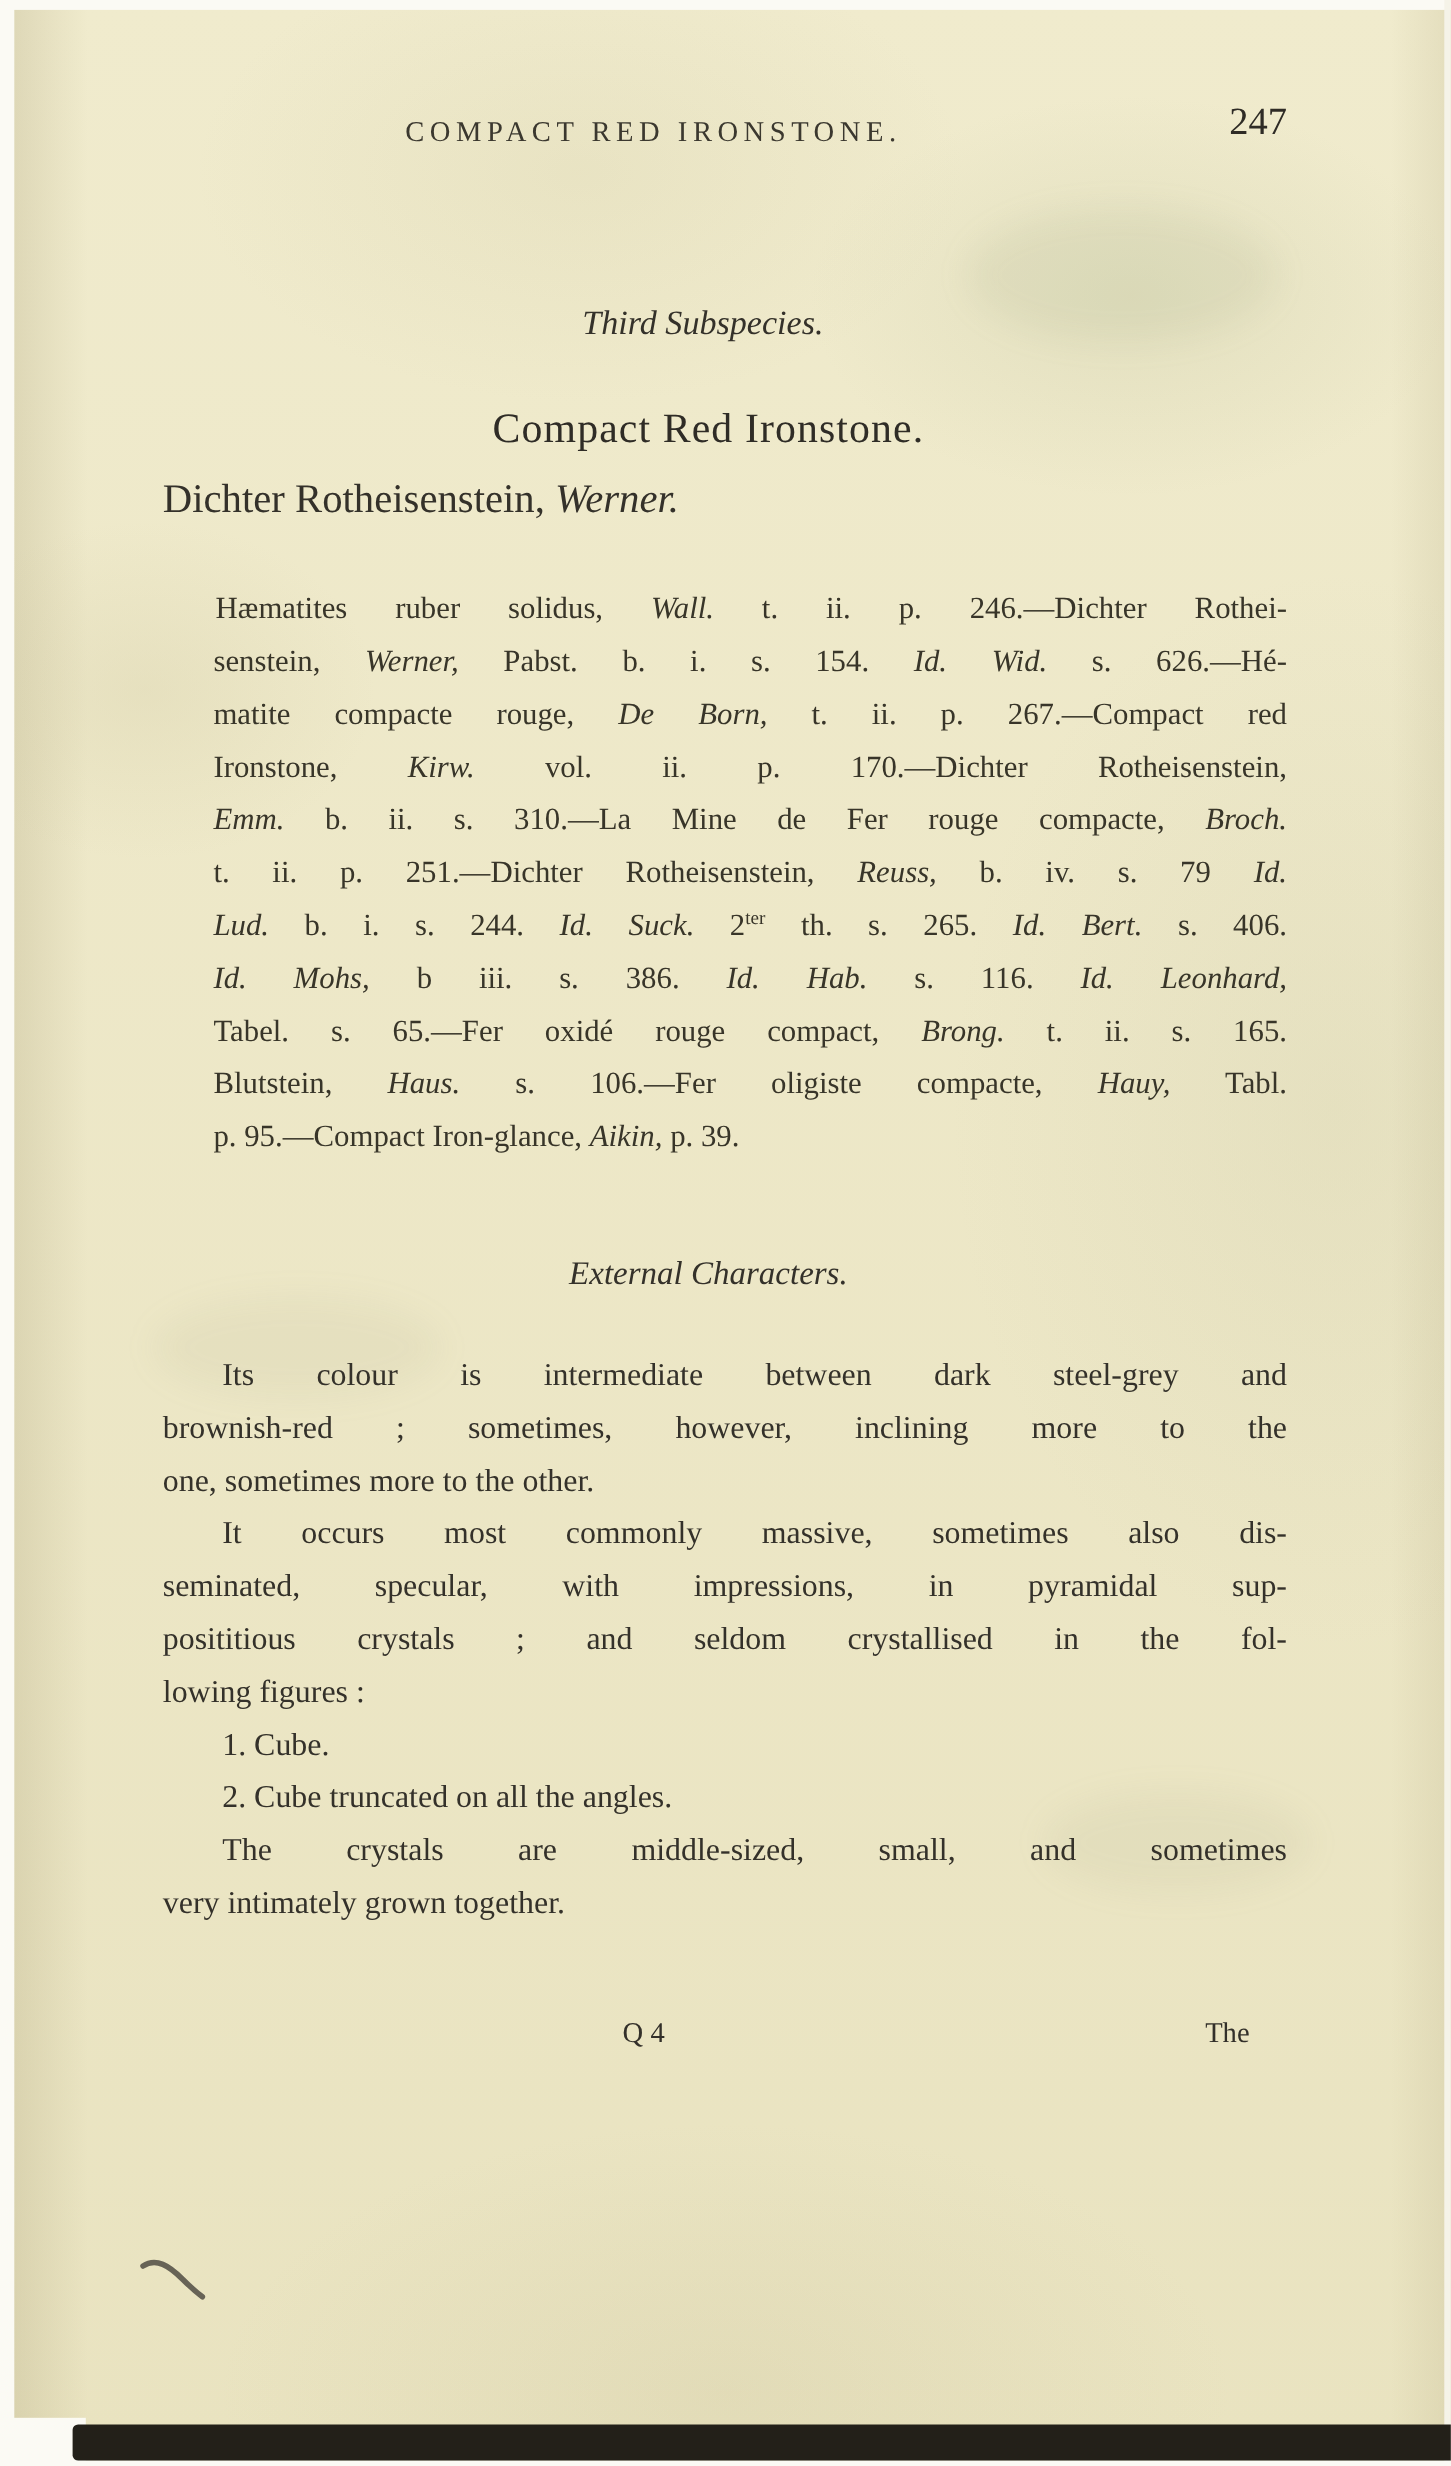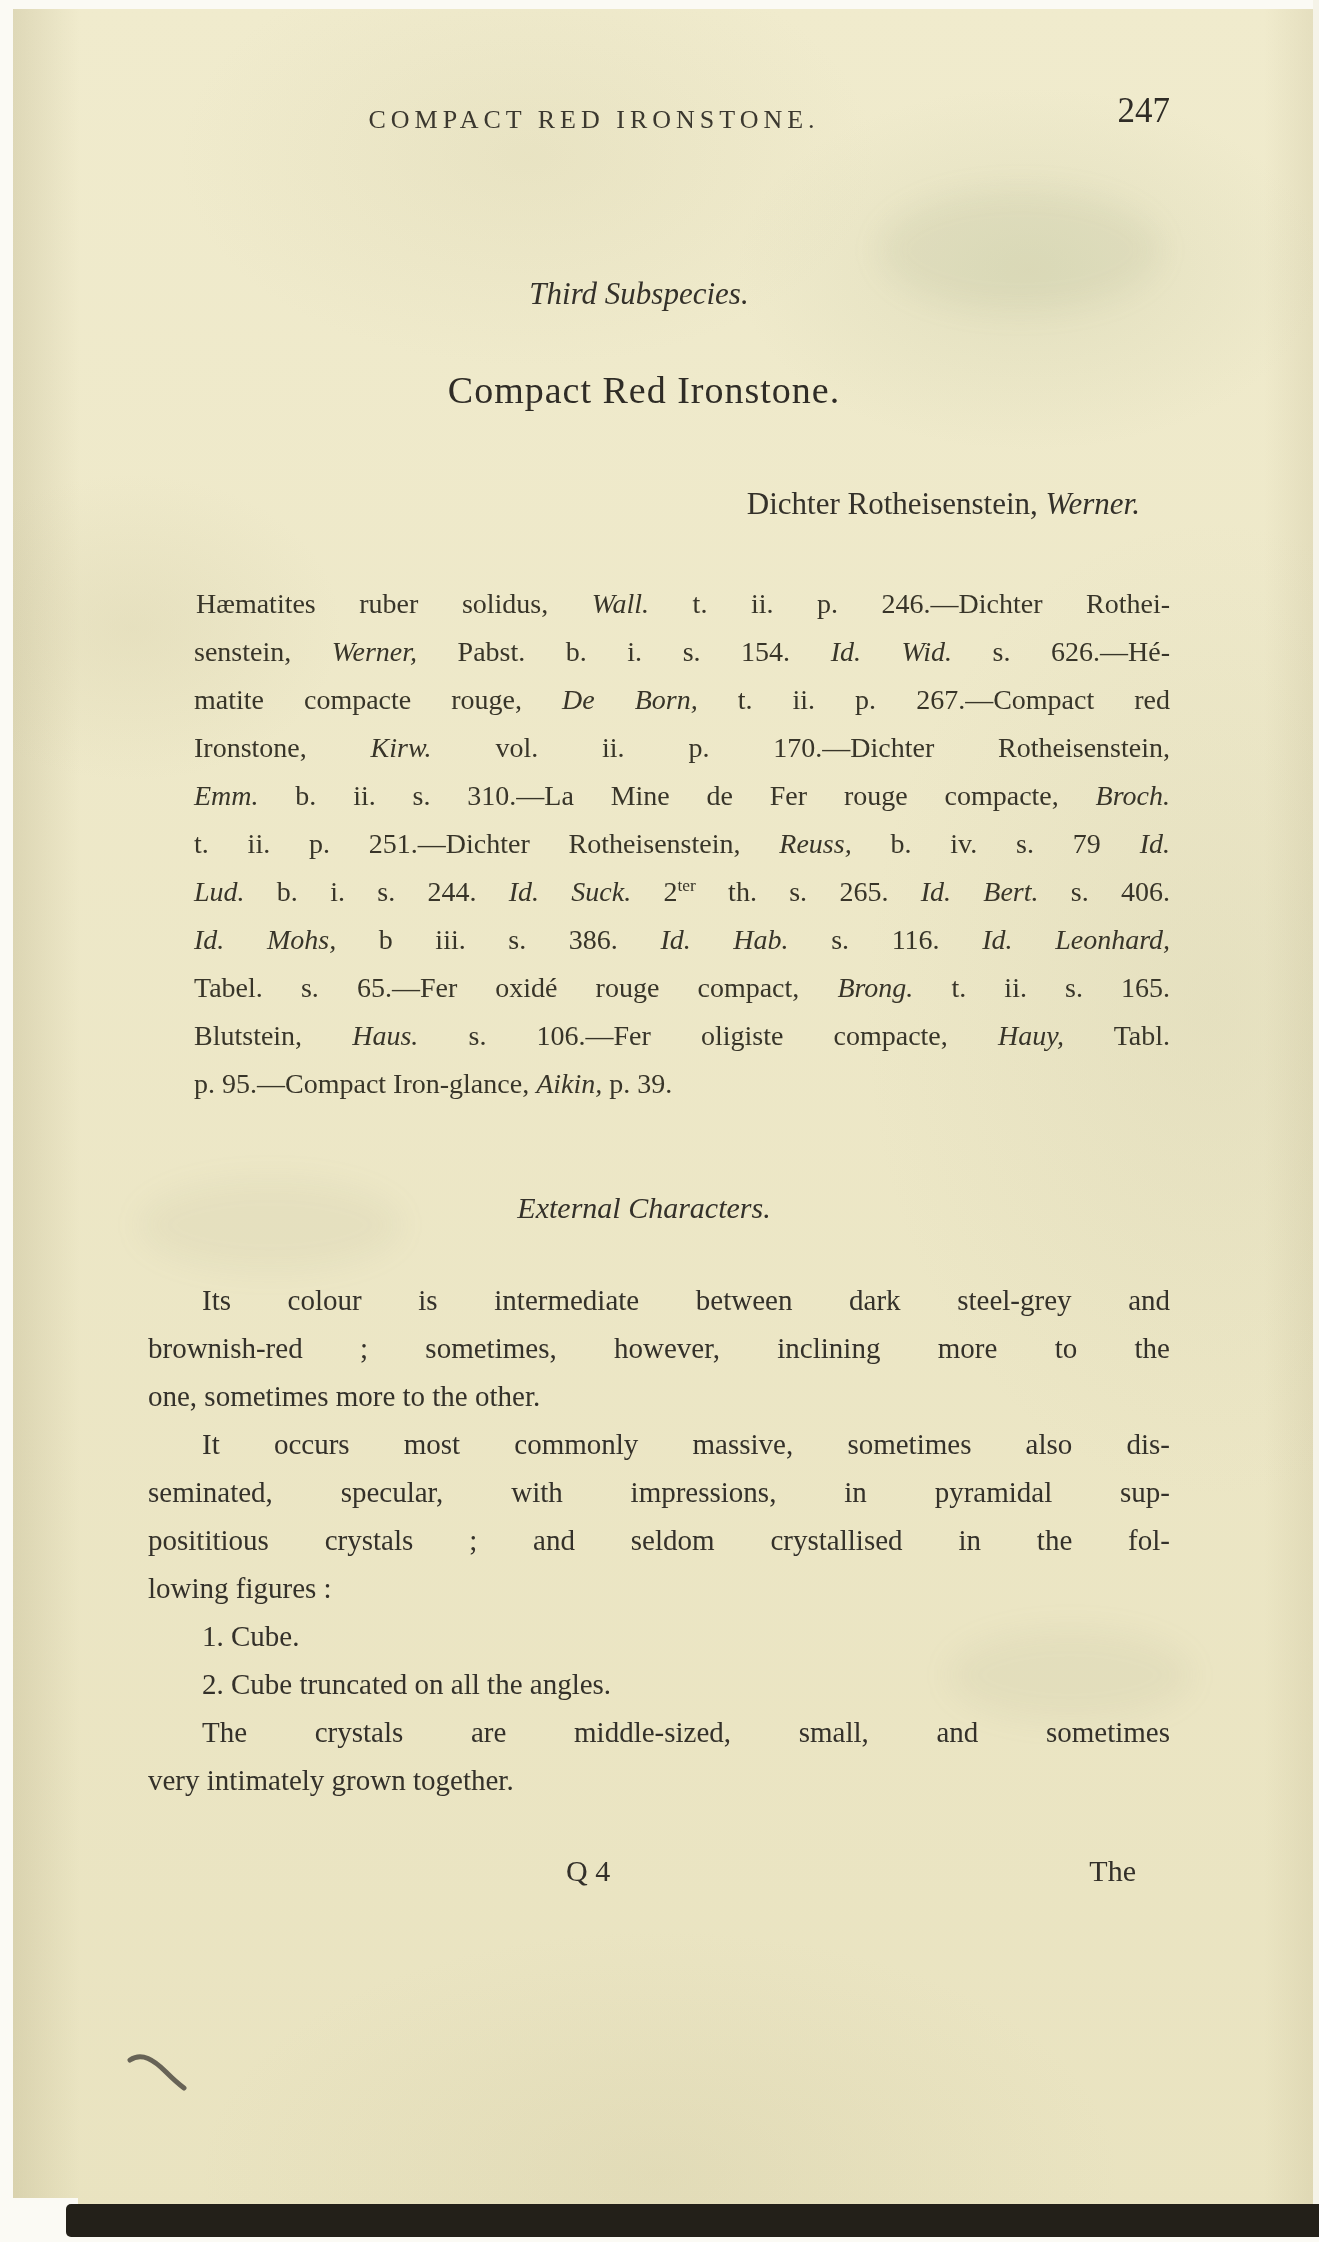--- a/index.html
+++ b/index.html
@@ -38,42 +38,42 @@
     position:absolute;left:148px;top:0;width:1022px;
     color:#34312a;font-size:29px;line-height:48px;
   }
   .running-head{position:relative;margin-top:96px;height:44px;}
   .rh-title{position:absolute;left:0;right:130px;text-align:center;
     font-size:26px;letter-spacing:5px;color:#3b382f;}
   .rh-number{position:absolute;right:0;top:-9px;font-size:35px;color:#2f2c26;}
 
   .h-subspecies{margin-top:132px;text-align:center;font-style:italic;font-size:31px;line-height:44px;padding-right:40px;}
   .h-title{margin-top:50px;text-align:center;font-size:38px;line-height:48px;letter-spacing:1px;padding-right:30px;color:#2f2c26;}
-  .h-german{margin-top:68px;text-align:right;font-size:31px;line-height:44px;padding-right:30px;}
+  .h-german{margin-top:18px;text-align:left;font-size:37px;line-height:44px;padding-right:30px;}
 
   .citation{margin-top:54px;font-size:28px;line-height:48px;color:#383529;}
   .citation .line{padding-left:46px;text-align:justify;text-align-last:justify;}
   .citation .line.first{padding-left:0;margin-left:48px;}
   .citation .line.last{text-align-last:left;}
 
   .it{font-style:italic;}
   .sup{font-size:0.62em;vertical-align:super;line-height:0;}
 
   .h-external{margin-top:78px;text-align:center;font-style:italic;font-size:30px;line-height:44px;padding-right:30px;}
 
   .para{margin:0;}
   .para.first-para{margin-top:46px;}
   .para .line{text-align:justify;text-align-last:justify;}
   .para .line.last{text-align-last:left;}
   .para .line.first{text-indent:54px;}
 
   .list-item .line{padding-left:54px;}
   .list-item .line:not(.first){padding-left:132px;}
 
-  .footer{position:relative;margin-top:43px;height:46px;font-size:30px;color:#33302a;}
+  .footer{position:relative;margin-top:70px;height:46px;font-size:26px;color:#33302a;}
   .f-sig{position:absolute;left:418px;}
   .f-catch{position:absolute;right:34px;}
 
   .pen-mark{position:absolute;left:126px;top:2052px;width:62px;height:40px;opacity:0.75;}
 </style>
 </head>
 <body>
 
 <div class="page">
 

